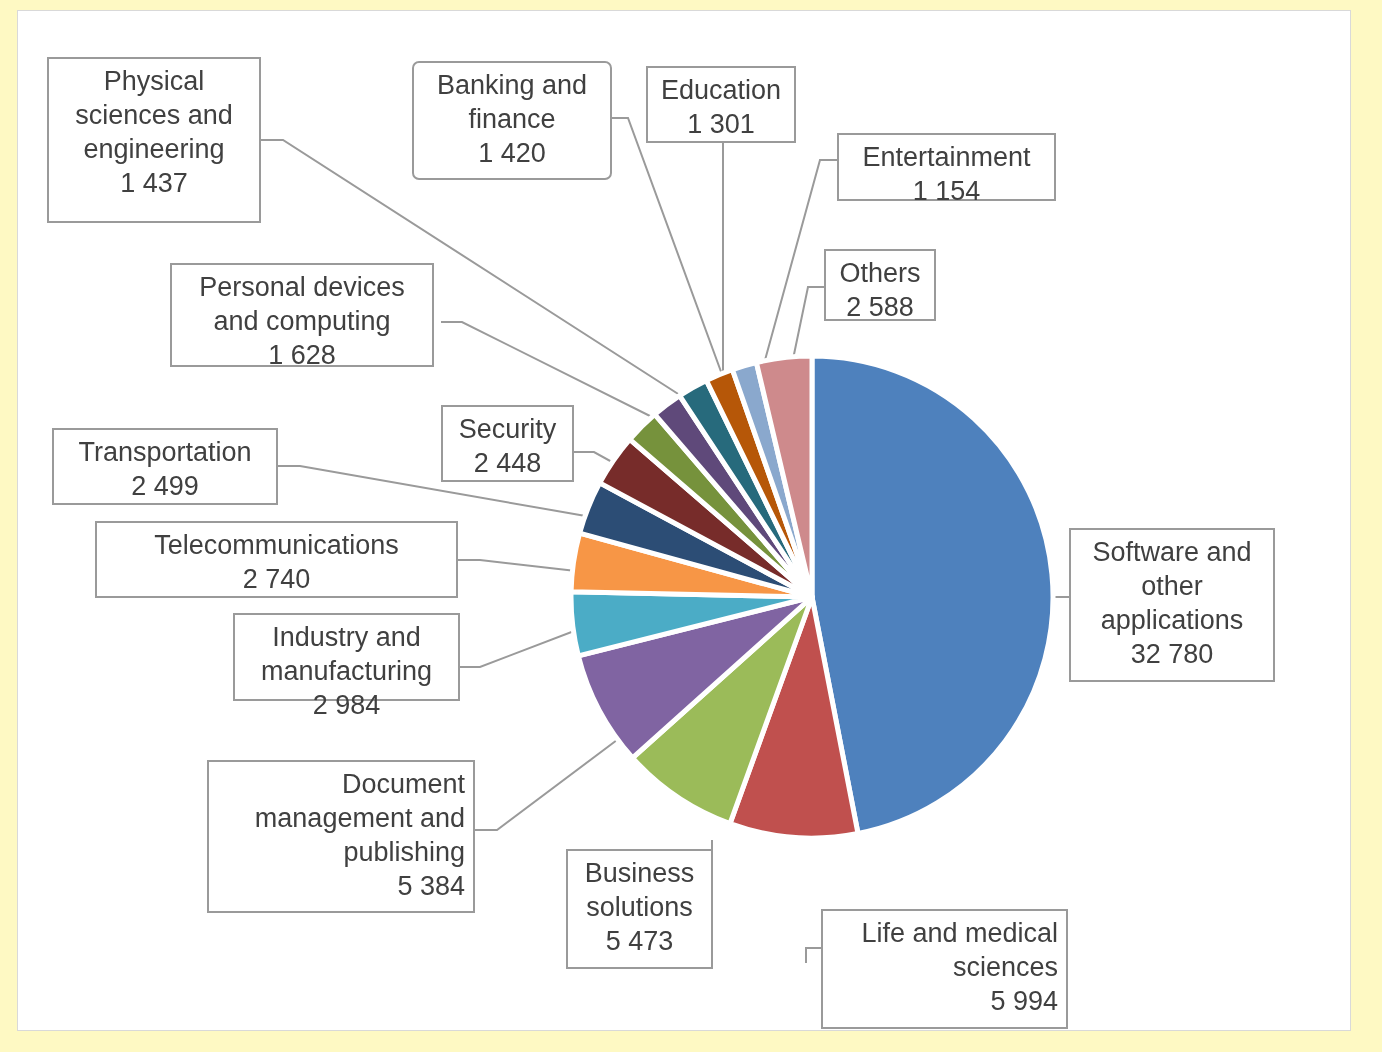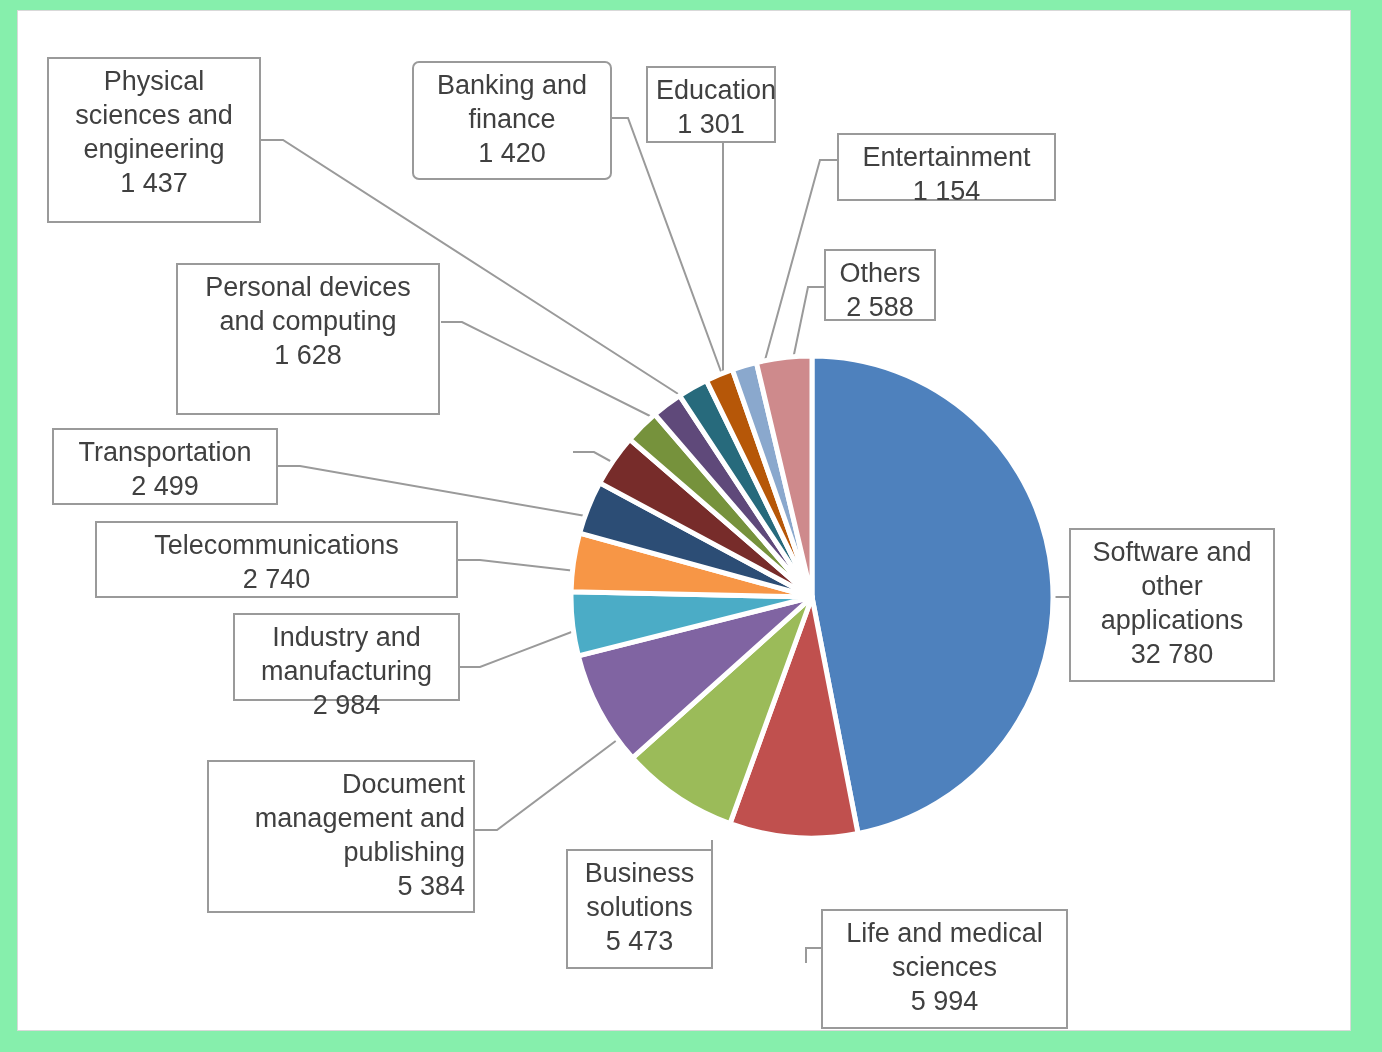--- a/index.html
+++ b/index.html
@@ -4,21 +4,21 @@
 <style>
   html, body {
     margin: 0;
     padding: 0;
     background: #ffffff;
   }
   #page {
     position: relative;
     width: 1382px;
     height: 1052px;
-    background: #86efac;
+    background: #fef9c3;
     font-family: "Liberation Sans", sans-serif;
     overflow: hidden;
   }
   #chart-frame {
     position: absolute;
     left: 17px;
     top: 10px;
     width: 1334px;
     height: 1021px;
     border: 1px solid #d9d9d9;
@@ -105,54 +105,56 @@
 
   <div class="dlabel" style="left:47px; top:57px; width:214px; height:166px;">Physical
 sciences and
 engineering
 1 437</div>
 
   <div class="dlabel" style="left:412px; top:61px; width:200px; height:119px;border-radius:7px;">Banking and
 finance
 1 420</div>
 
-  <div class="dlabel" style="left:646px; top:66px; width:130px; height:77px;text-align:center;">Education
+  <div class="dlabel" style="left:646px; top:66px; width:150px; height:77px;text-align:center;">Education
 1 301</div>
 
   <div class="dlabel" style="left:837px; top:133px; width:219px; height:68px;">Entertainment
 1 154</div>
 
   <div class="dlabel" style="left:824px; top:249px; width:112px; height:72px;">Others
 2 588</div>
 
-  <div class="dlabel" style="left:176px; top:263px; width:264px; height:152px;">Personal devices
+  <div class="dlabel" style="left:170px; top:263px; width:264px; height:104px;">Personal devices
 and computing
 1 628</div>
 
+  <div class="dlabel" style="left:441px; top:405px; width:133px; height:77px;">Security
+2 448</div>
 
   <div class="dlabel" style="left:52px; top:428px; width:226px; height:77px;">Transportation
 2 499</div>
 
   <div class="dlabel" style="left:95px; top:521px; width:363px; height:77px;">Telecommunications
 2 740</div>
 
   <div class="dlabel" style="left:233px; top:613px; width:227px; height:88px;">Industry and
 manufacturing
 2 984</div>
 
   <div class="dlabel" style="left:207px; top:760px; width:268px; height:153px;text-align:right;">Document
 management and
 publishing
 5 384</div>
 
   <div class="dlabel" style="left:566px; top:841px; width:147px; height:120px;margin-top:8px;">Business
 solutions
 5 473</div>
 
-  <div class="dlabel" style="left:821px; top:909px; width:247px; height:120px;">Life and medical
+  <div class="dlabel" style="left:821px; top:909px; width:247px; height:120px;text-align:right;">Life and medical
 sciences
 5 994</div>
 
   <div class="dlabel" style="left:1069px; top:528px; width:206px; height:154px;">Software and
 other
 applications
 32 780</div>
 
 </div>
 

